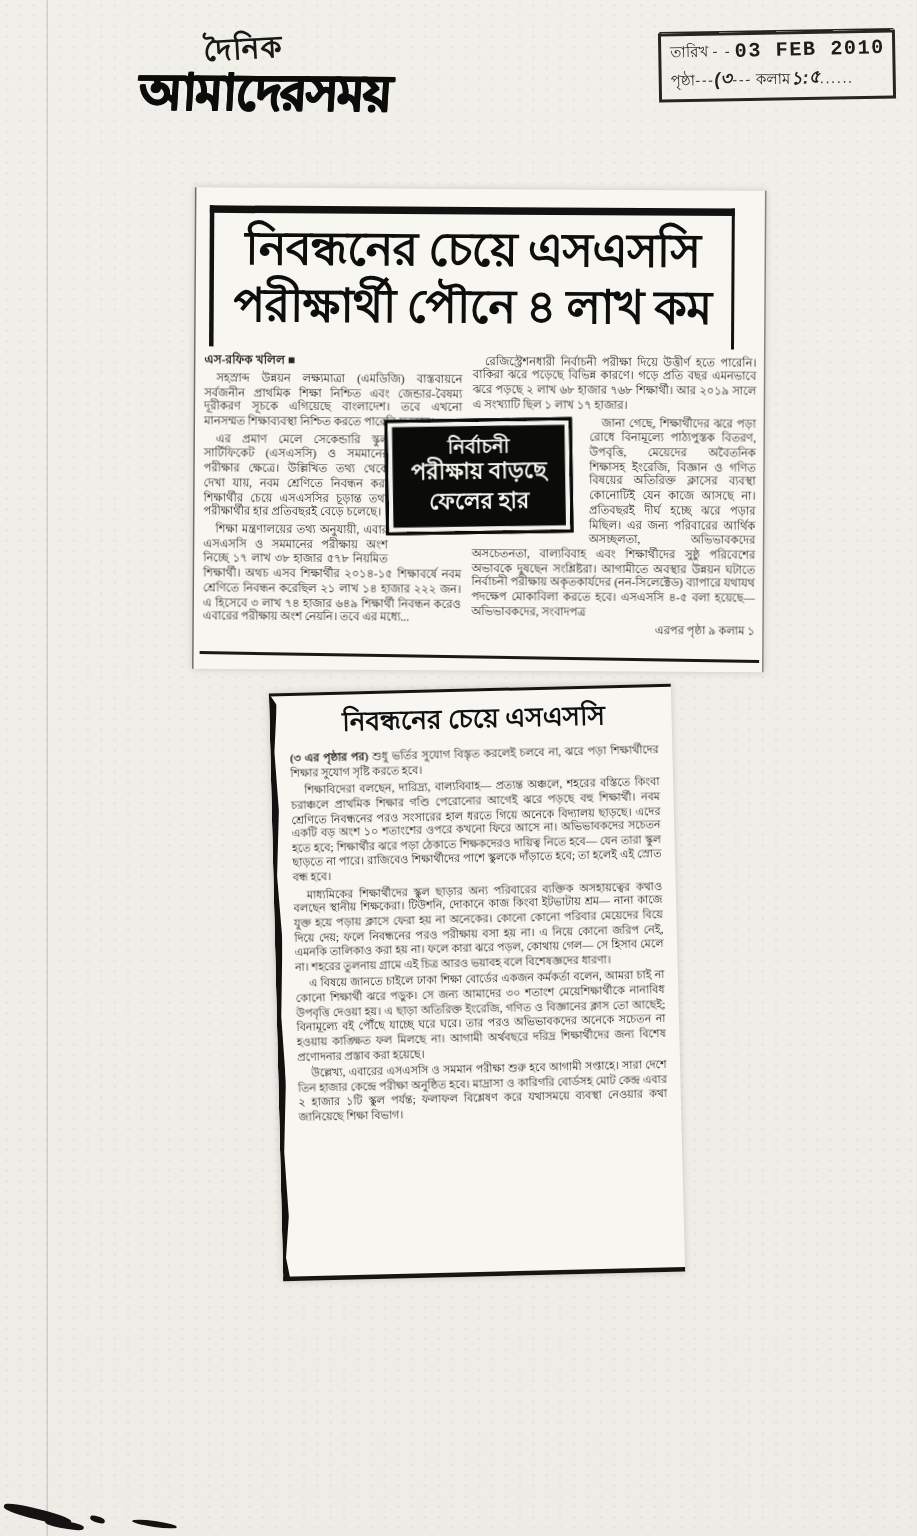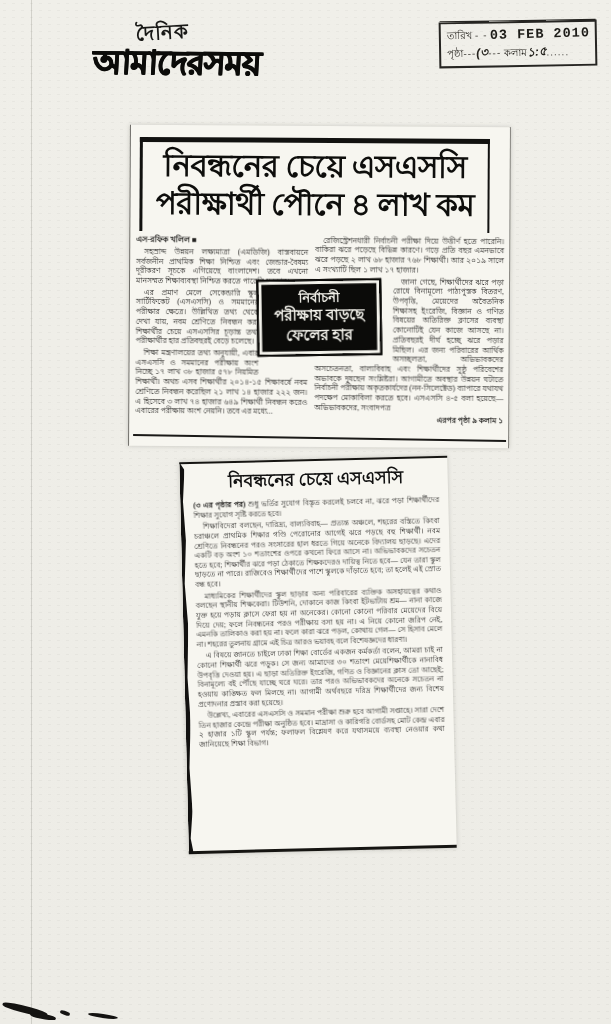--- a/index.html
+++ b/index.html
@@ -71,21 +71,21 @@
     padding:4px 5px 0 6px;box-sizing:border-box;
     font-size:7.6px;line-height:1.28;color:#232220;text-align:justify;
     filter:blur(.22px);
   }
   .clip1-body p{margin:0 0 2px 0;text-indent:8px;}
   .col1{width:172px;flex:0 0 172px;}
   .col2{flex:1;}
   .byline{font-weight:bold;font-size:8px;text-indent:0;margin-bottom:2px;filter:none;}
   .fl-r{float:right;width:46px;height:82px;margin:2px 0 2px 3px;}
   .fl-l{float:left;width:74px;height:82px;margin:2px 4px 2px 0;}
-  .cont-note{text-align:right;font-weight:bold;text-indent:0;}
+  .cont-note{text-align:right;font-weight:normal;text-indent:0;}
   .insetbox{
     position:absolute;left:127px;top:47px;width:125px;height:77px;
     background:#0b0b09;border:2px solid #0b0b09;
     box-shadow:inset 0 0 0 3px #f4f3ec, inset 0 0 0 5px #0b0b09;
     box-sizing:border-box;color:#f6f5ee;text-align:center;
     transform:rotate(-1.2deg);padding-top:9px;filter:none;
   }
   .insetbox .l1{font-size:13px;font-weight:bold;line-height:1.25;}
   .insetbox .l2{font-size:15px;font-weight:bold;line-height:1.3;}
   .clip1-bottom{

